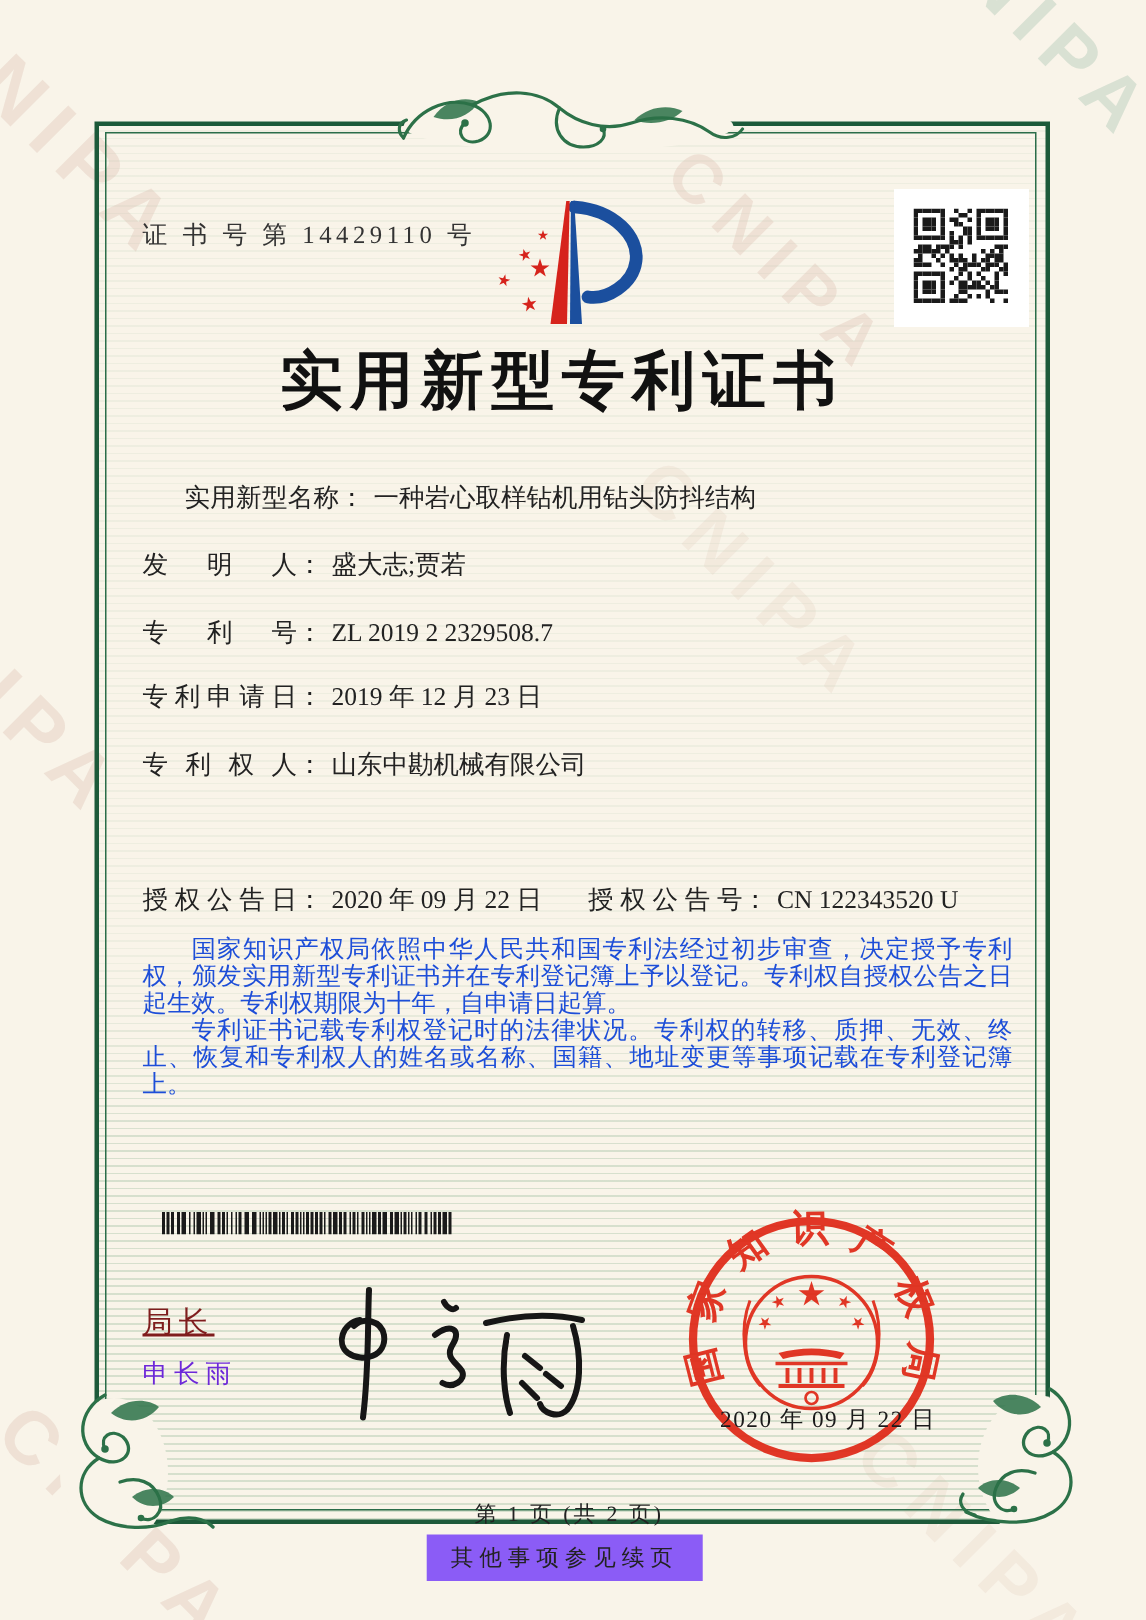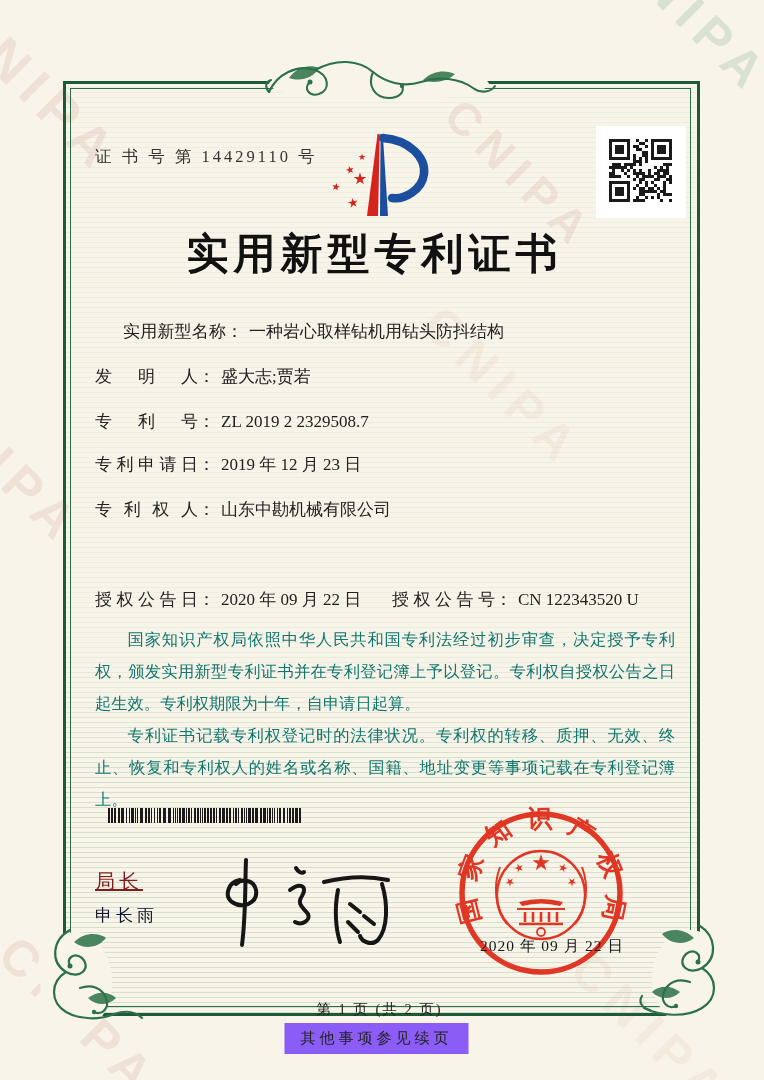--- a/index.html
+++ b/index.html
@@ -35,27 +35,27 @@
 
   .title{position:absolute;left:50%;top:226px;transform:translateX(-52%);z-index:5;
       font-size:42px;font-weight:bold;color:#111;letter-spacing:5px;white-space:nowrap;}
 
   .row{position:absolute;left:95px;z-index:5;font-size:17px;color:#222;white-space:nowrap;}
   .flabel{display:inline-block;width:103px;text-align:justify;text-align-last:justify;}
   .colon{margin-right:6px;}
   .pair2{position:absolute;left:297px;top:0;}
 
   .paras{position:absolute;left:95px;top:624px;width:580px;z-index:5;font-size:16.3px;
-      color:#0f766e;line-height:32px;text-align:justify;}
+      color:#1d4ed8;line-height:18px;text-align:justify;}
   .paras p{margin:0;text-indent:2em;}
 
   .barcode{position:absolute;left:108px;top:808px;z-index:5;}
 
   .sig-role{position:absolute;left:95px;top:868px;z-index:5;font-size:20px;letter-spacing:4px;color:#7f1d1d;text-decoration:underline;}
-  .sig-name{position:absolute;left:95px;top:904px;z-index:5;font-size:17px;letter-spacing:4px;color:#0f172a;}
+  .sig-name{position:absolute;left:95px;top:904px;z-index:5;font-size:17px;letter-spacing:4px;color:#6d28d9;}
   .sig-hand{position:absolute;left:212px;top:852px;z-index:5;}
 
   .seal{position:absolute;left:455px;top:805px;z-index:6;}
   .seal-date{position:absolute;left:462px;top:936px;width:180px;z-index:7;text-align:center;
       font-size:15.5px;color:#1a1a1a;letter-spacing:1px;}
 
   .page-info{position:absolute;left:50%;top:983px;transform:translateX(-52%);z-index:5;
       font-size:14.5px;color:#222;letter-spacing:2px;white-space:nowrap;margin-top:17px;}
 
   .footer-note{position:absolute;left:50%;top:1023px;transform:translateX(-53%);z-index:8;

